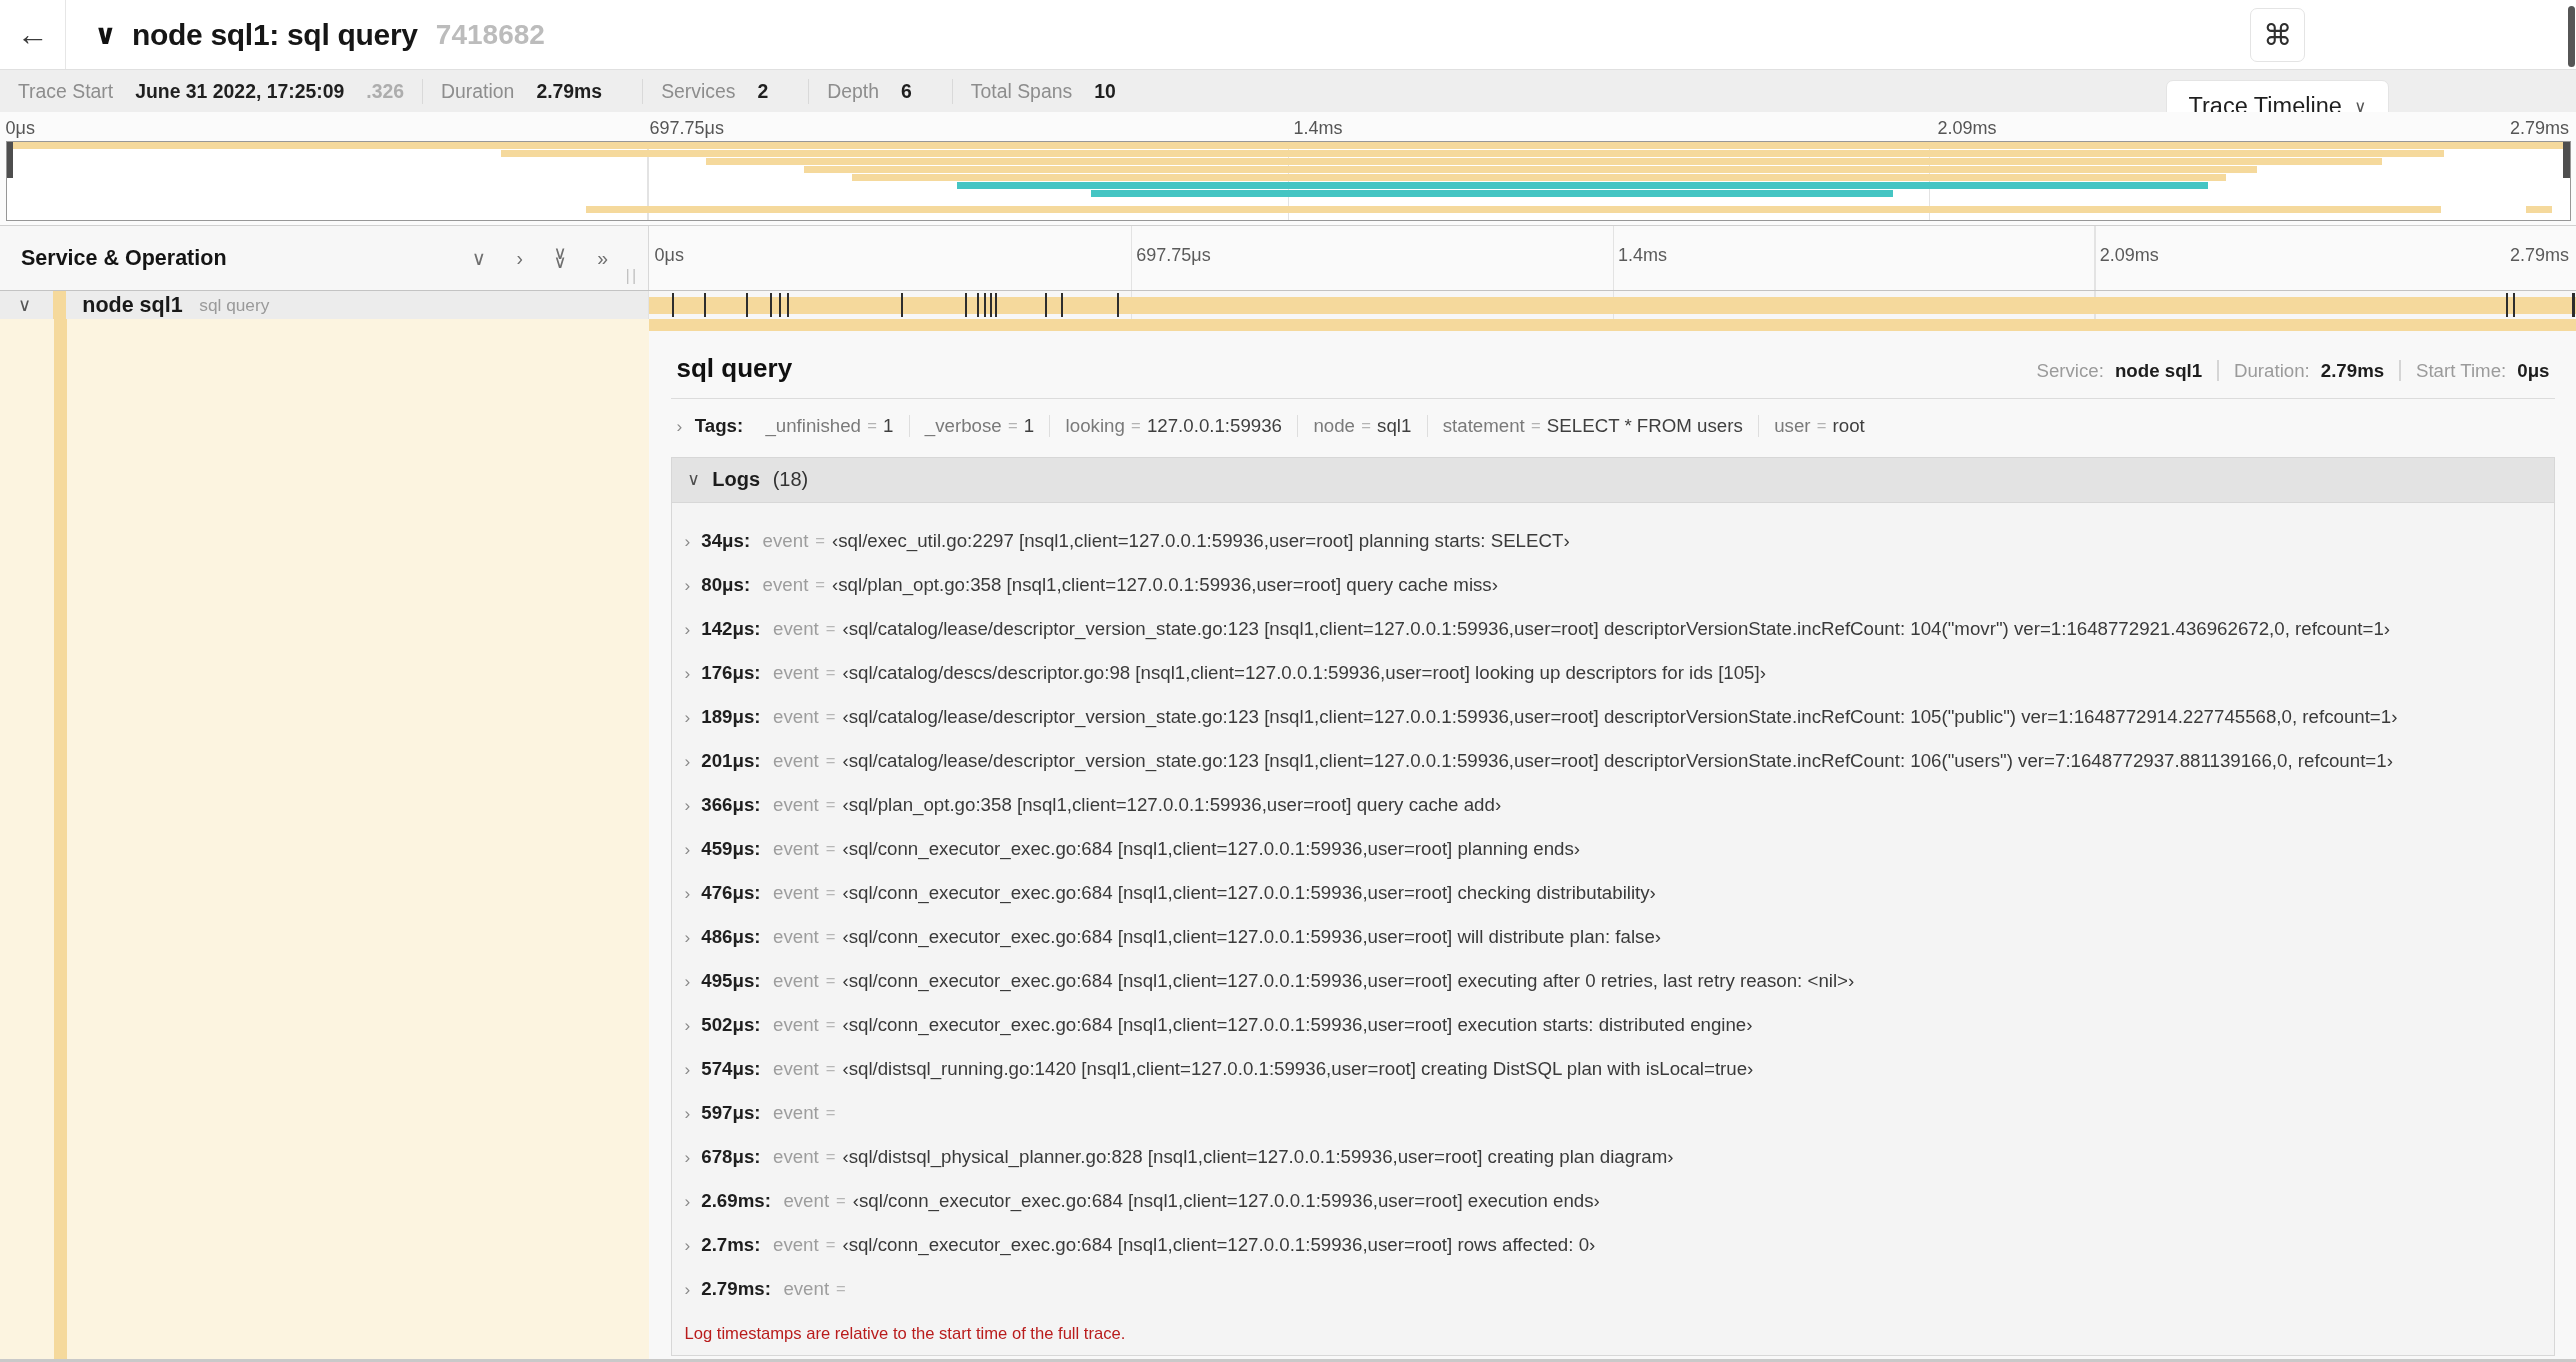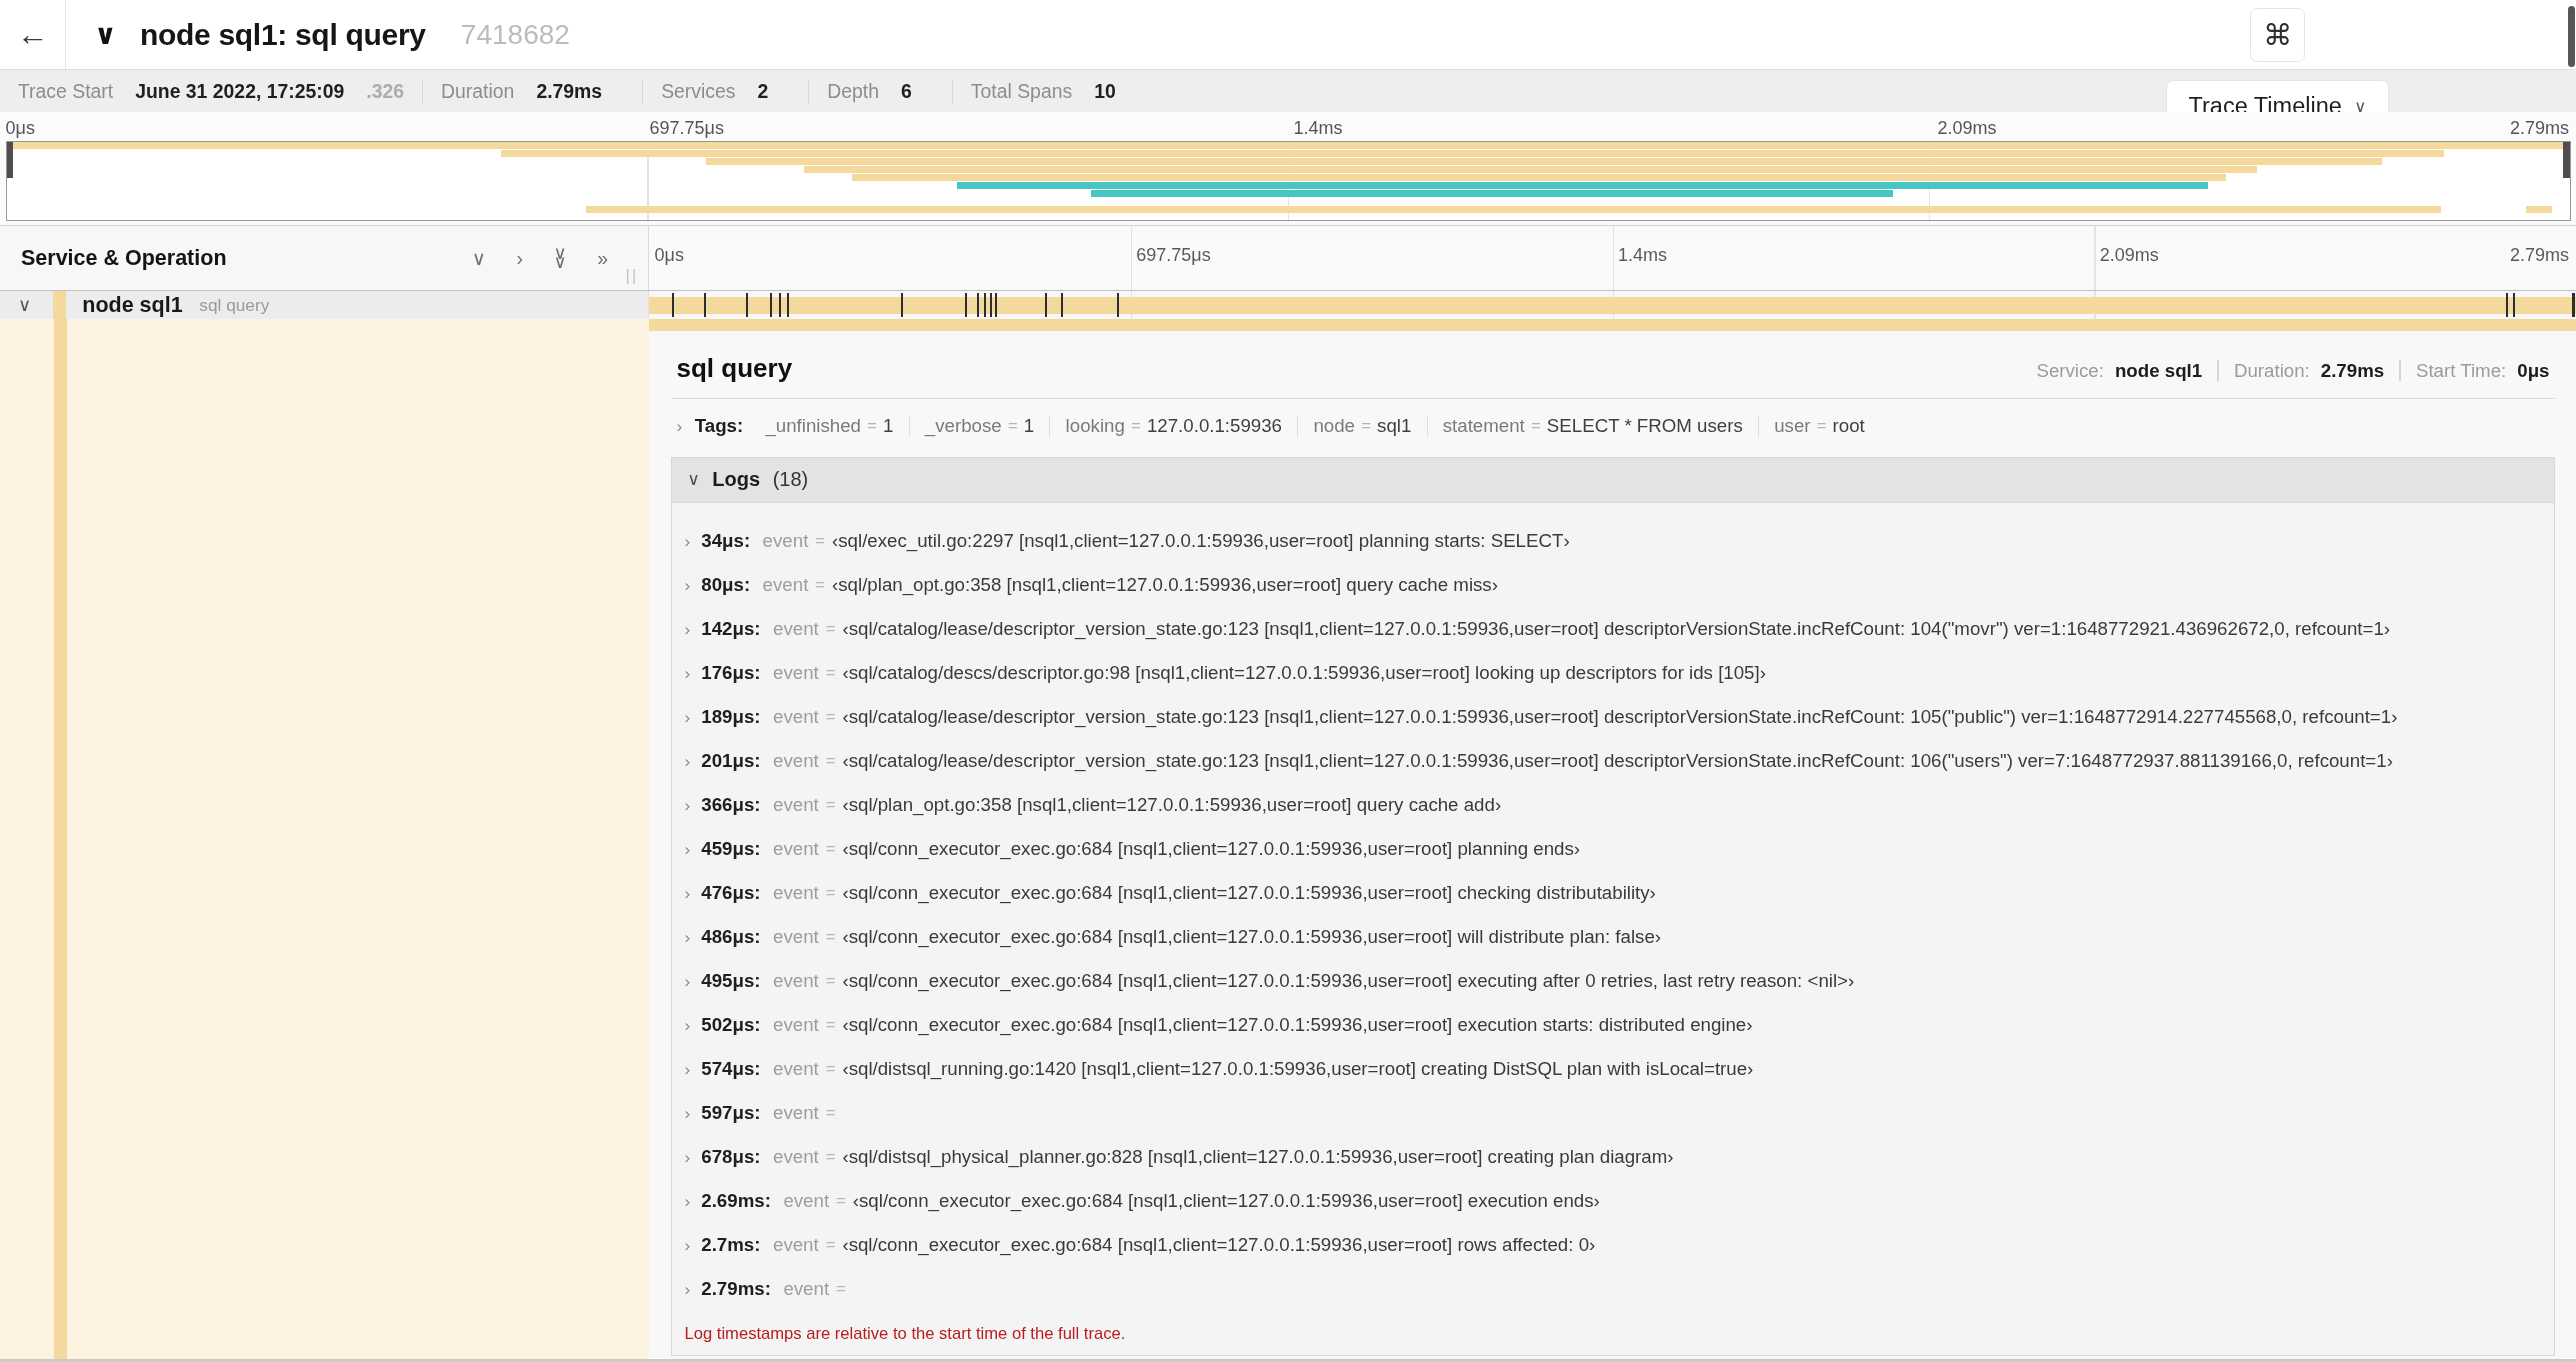--- a/index.html
+++ b/index.html
@@ -6,22 +6,22 @@
   html, body { background: #fff; }
   body { font-family: "Liberation Sans", "DejaVu Sans", sans-serif; }
   .page { position: relative; width: 2576px; height: 1363px; background: #fff; overflow: hidden; }
 
   
   .topbar { position: relative; height: 69px; display: flex; align-items: center; background: #fff; }
   .back-box { width: 66px; height: 100%; display: flex; align-items: center; justify-content: center;
               border-right: 1.4px solid #e6e6e6; font-size: 32px; color: #3c3c3c; cursor: pointer; }
   .title-wrap { display: flex; align-items: center; margin-left: 28px; gap: 15.2px; }
   .collapse-chevron { font-size: 28px; font-weight: 700; color: #111; cursor: pointer; }
-  .trace-title { font-size: 30px; font-weight: 700; color: #161616; letter-spacing: -0.3px; margin-left: 8px; }
-  .trace-id { font-size: 28px; font-weight: 400; color: #bcbcbc; margin-left: 20px; }
+  .trace-title { font-size: 30px; font-weight: 700; color: #161616; letter-spacing: -0.3px; }
+  .trace-id { font-size: 28px; font-weight: 700; color: #bcbcbc; margin-left: 3px; }
   .topbar-right { margin-left: auto; display: flex; align-items: center; gap: 18px; padding-right: 25px; flex-direction: column; }
   .find-box { width: 547px; height: 54px; border: 1.4px solid #e4e4e4; border-radius: 7px; background: #fff;
               display: flex; overflow: hidden; }
   .find-input { flex: 1; border: 0; outline: none; font-size: 21px; color: #444; padding-left: 23.5px;
                 font-family: inherit; background: transparent; }
   .find-input::placeholder { color: #c9c9c9; }
   .find-icons { background: #f5f5f5; border-left: 1.4px solid #ededed; display: flex; align-items: center;
                 gap: 30.5px; padding: 0 25px; color: #cfcfcf; font-size: 21px; }
   .find-icons span { cursor: pointer; }
   .kbd-btn { width: 55px; height: 54px; border: 1.4px solid #e4e4e4; border-radius: 7px; background: #fff;

